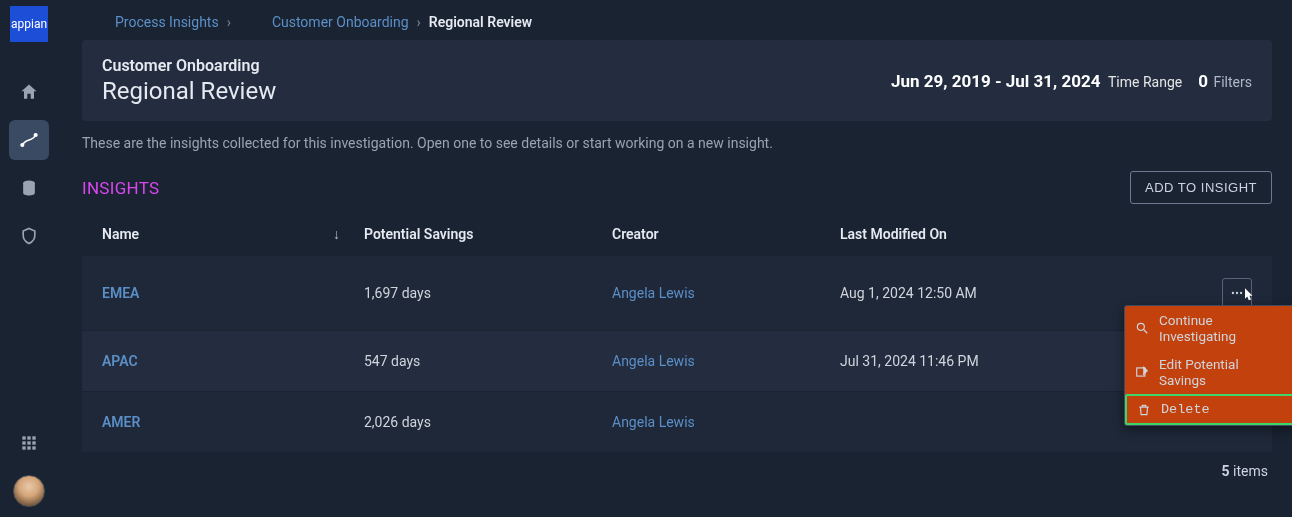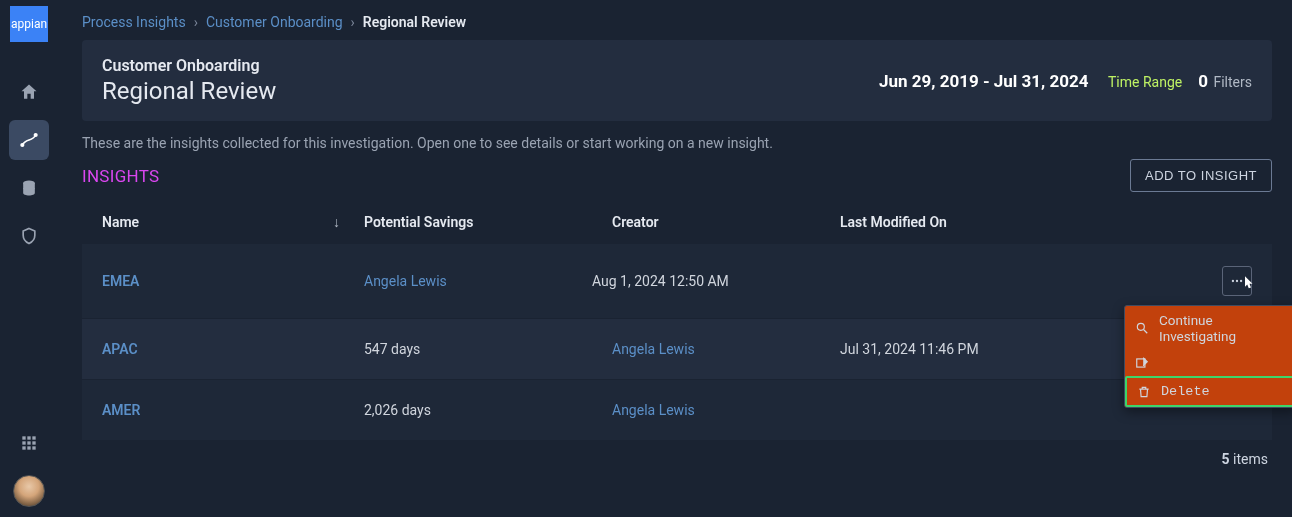--- a/index.html
+++ b/index.html
@@ -18,21 +18,21 @@
   background: #1a2332;
   display: flex;
   flex-direction: column;
   align-items: center;
   padding-top: 6px;
   position: relative;
 }
 .logo {
   width: 38px;
   height: 36px;
-  background: #3b82f6;
+  background: #1d4ed8;
   color: #fff;
   font-size: 12px;
   display: flex;
   align-items: center;
   justify-content: center;
   margin-bottom: 30px;
 }
 .nav-icons { display: flex; flex-direction: column; gap: 8px; align-items: center; }
 .nav-icon {
   width: 40px; height: 40px;
@@ -44,36 +44,36 @@
 .sidebar-bottom {
   position: absolute; bottom: 10px; display: flex; flex-direction: column; align-items: center; gap: 12px;
 }
 .avatar {
   width: 32px; height: 32px; border-radius: 50%;
   background: radial-gradient(circle at 50% 35%, #e8c8a8 0%, #d4a57a 40%, #3a2a1a 100%);
   border: 1px solid #555;
 }
 .main { flex: 1; padding: 14px 20px 0 24px; }
 .breadcrumb { display: flex; align-items: center; gap: 8px; font-size: 14px; margin-bottom: 10px; }
-.breadcrumb a { color: #5b8fc7; text-decoration: none; cursor: pointer; }
+.breadcrumb a { color: #5b8fc7; text-decoration: none; cursor: pointer; margin-left: 33px; }
 .breadcrumb .sep { color: #7a8599; }
 .breadcrumb .current { color: #e5e9f0; font-weight: 600; }
 .header-card {
   background: #232d3f; border-radius: 4px; padding: 16px 20px;
   display: flex; justify-content: space-between; align-items: center; margin-bottom: 14px;
 }
 .header-left .subtitle { font-size: 16px; font-weight: 600; color: #e5e9f0; margin-bottom: 2px; }
 .header-left .title { font-size: 24px; color: #e5e9f0; }
 .header-right { display: flex; align-items: baseline; gap: 16px; font-size: 14px; }
 .time-range { color: #fff; }
 .time-range .value { font-weight: 700; font-size: 17px; }
-.time-range .label { color: #bef264; margin-left: 16px; }
+.time-range .label { color: #e5e5e5; margin-left: 4px; }
 .filters .count { font-weight: 700; font-size: 17px; color: #fff; }
 .filters .label { color: #b0b8c4; margin-left: 2px; }
-.desc { color: #9aa3b2; font-size: 14px; margin-bottom: 8px; }
+.desc { color: #9aa3b2; font-size: 14px; margin-bottom: 20px; }
 .section-row { display: flex; justify-content: space-between; align-items: center; margin-bottom: 8px; }
 .section-title { font-size: 17px; color: #d946ef; letter-spacing: 0.3px; }
 .add-btn {
   border: 1px solid #6b7a94; background: transparent; color: #cdd4e0;
   padding: 8px 14px; font-size: 13px; letter-spacing: 0.5px; border-radius: 3px; cursor: pointer;
 }
 .table { width: 100%; }
 .thead { display: flex; padding: 14px 20px; font-weight: 600; color: #e5e9f0; font-size: 14px; }
 .col-name { flex: 0 0 262px; }
 .col-savings { flex: 0 0 248px; }
@@ -196,20 +196,21 @@
         <span class="sort-icon">↓</span>
       </div>
       <div class="col-savings">Potential Savings</div>
       <div class="col-creator">Creator</div>
       <div class="col-modified">Last Modified On</div>
       <div class="col-actions"></div>
     </div>
 
     <div class="trow">
       <div class="col-name"><a>EMEA</a></div>
+      <div class="col-savings">1,697 days</div>
       <div class="col-creator"><a>Angela Lewis</a></div>
       <div class="col-modified">Aug 1, 2024 12:50 AM</div>
       <div class="col-actions">
         <button class="row-action-btn">
           <svg width="14" height="14" viewBox="0 0 24 24" fill="currentColor">
               <circle cx="5" cy="12" r="2"></circle>
               <circle cx="12" cy="12" r="2"></circle>
               <circle cx="19" cy="12" r="2"></circle>
             </svg>
           <svg class="cursor-overlay" width="18" height="18" viewBox="0 0 24 24" fill="#fff">
@@ -247,20 +248,21 @@
         <circle cx="10" cy="10" r="6"></circle>
         <line x1="15" y1="15" x2="21" y2="21"></line>
       </svg>
     <span>Continue Investigating</span>
   </div>
   <div class="menu-item">
     <svg viewBox="0 0 24 24" fill="none" stroke="currentColor" stroke-width="2">
         <rect x="3" y="5" width="14" height="14"></rect>
         <path d="M14 3l7 7-7 7" fill="currentColor"></path>
       </svg>
+    <span>Edit Potential Savings</span>
   </div>
   <div class="menu-item highlight">
     <svg viewBox="0 0 24 24" fill="none" stroke="currentColor" stroke-width="2">
         <path d="M4 7h16M9 7V4h6v3M6 7l1 13h10l1-13"></path>
       </svg>
     <span>Delete</span>
   </div>
 </div>
 
 </body></html>

